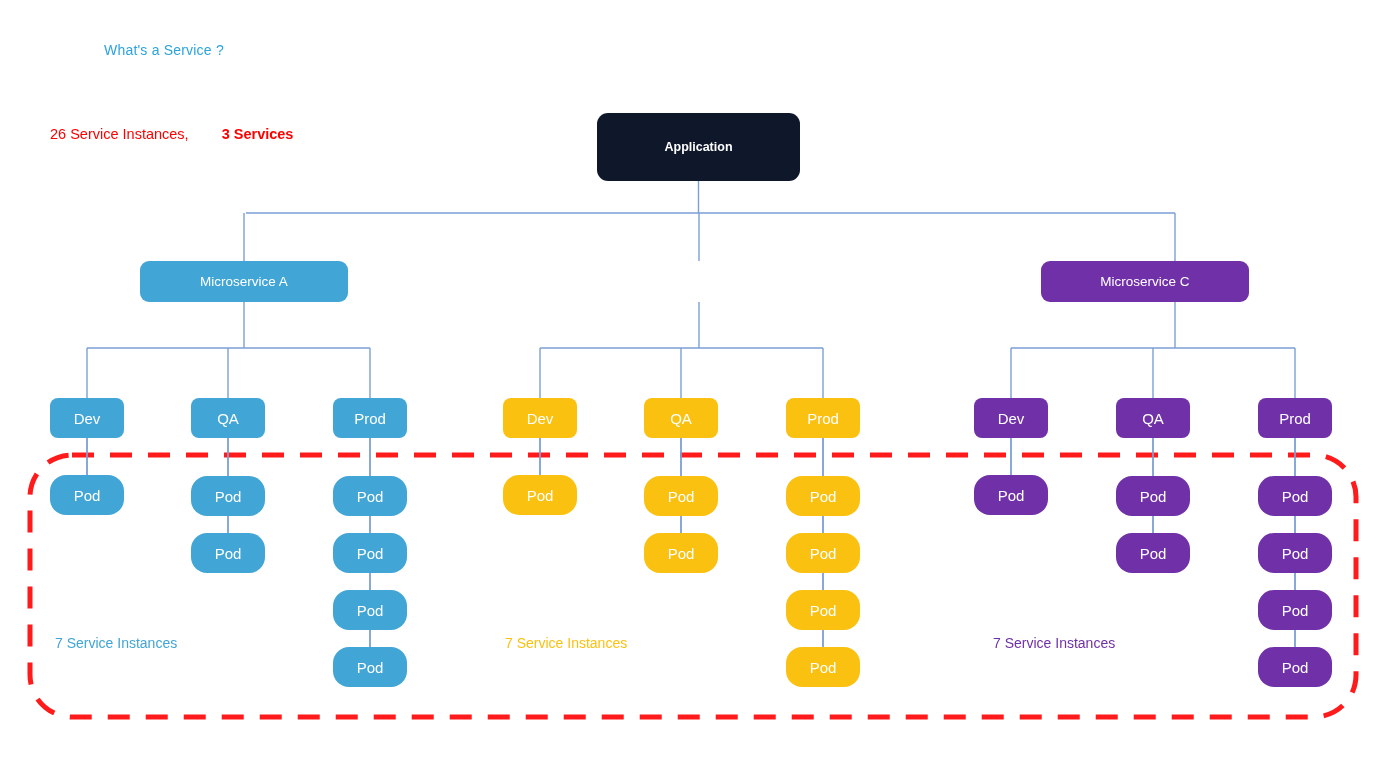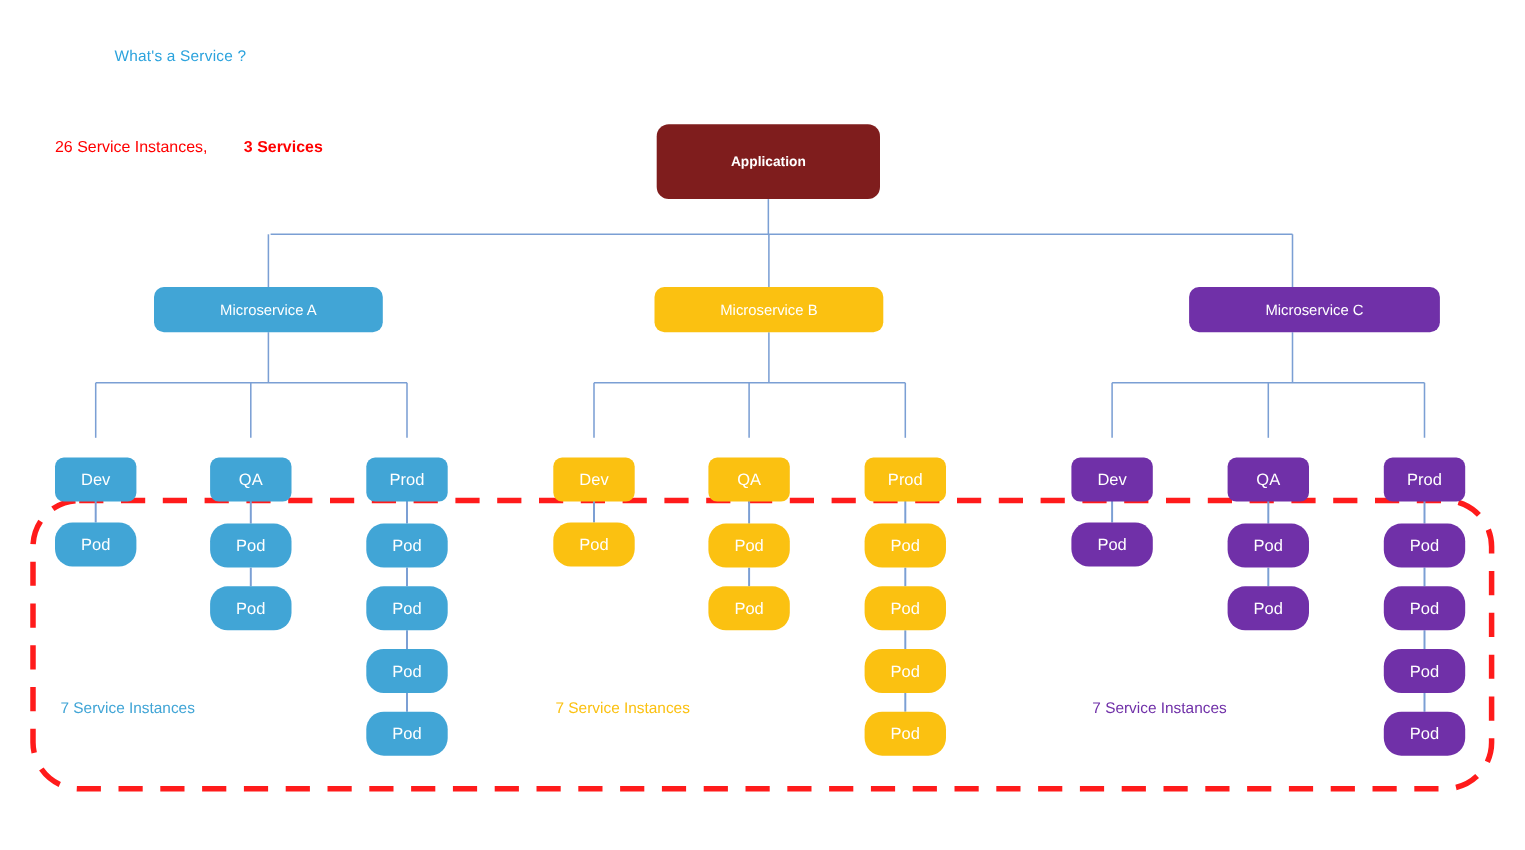--- a/index.html
+++ b/index.html
@@ -74,21 +74,20 @@
     font-size: 12.5px;
     font-weight: bold;
   }
   .box.service {
     border-radius: 9px;
     font-size: 13.5px;
   }
   .box.env {
     border-radius: 8px;
     font-size: 15px;
-    margin-top: 18px;
   }
   .box.pod {
     border-radius: 16px;
     font-size: 15px;
   }
   .group-label {
     position: absolute;
     font-size: 14px;
     white-space: nowrap;
   }
@@ -143,21 +142,21 @@
       <line x1="1153" y1="438" x2="1153" y2="476" stroke="#7B9FD4" stroke-width="1.8"></line>
       <line x1="1153" y1="516" x2="1153" y2="533" stroke="#7B9FD4" stroke-width="1.8"></line>
       <line x1="1295" y1="348" x2="1295" y2="398" stroke="#7B9FD4" stroke-width="1.4"></line>
       <line x1="1295" y1="438" x2="1295" y2="476" stroke="#7B9FD4" stroke-width="1.8"></line>
       <line x1="1295" y1="516" x2="1295" y2="533" stroke="#7B9FD4" stroke-width="1.8"></line>
       <line x1="1295" y1="573" x2="1295" y2="590" stroke="#7B9FD4" stroke-width="1.8"></line>
       <line x1="1295" y1="630" x2="1295" y2="647" stroke="#7B9FD4" stroke-width="1.8"></line>
     </svg>
 
   <div id="nodes">
-      <div class="box app" style="left: 597px; top: 113px; width: 203px; height: 68px; background: #7f1d1d;">
+      <div class="box app" style="left: 597px; top: 113px; width: 203px; height: 68px; background: #0f172a;">
         <span>Application</span>
       </div>
       <div class="box service" style="left: 140px; top: 261px; width: 208px; height: 41px; background: rgb(65, 165, 214);">
         <span>Microservice A</span>
       </div>
       <div class="box env" style="left: 50px; top: 398px; width: 74px; height: 40px; background: rgb(65, 165, 214);">
         <span>Dev</span>
       </div>
       <div class="box pod" style="left: 50px; top: 475px; width: 74px; height: 40px; background: rgb(65, 165, 214);">
         <span>Pod</span>
@@ -180,23 +179,20 @@
       <div class="box pod" style="left: 333px; top: 533px; width: 74px; height: 40px; background: rgb(65, 165, 214);">
         <span>Pod</span>
       </div>
       <div class="box pod" style="left: 333px; top: 590px; width: 74px; height: 40px; background: rgb(65, 165, 214);">
         <span>Pod</span>
       </div>
       <div class="box pod" style="left: 333px; top: 647px; width: 74px; height: 40px; background: rgb(65, 165, 214);">
         <span>Pod</span>
       </div>
       <div class="group-label" style="left: 55px; top: 635px; color: rgb(65, 165, 214);">7 Service Instances</div>
-      <div class="box service" style="left: 595px; top: 261px; width: 208px; height: 41px; background: rgb(251, 193, 17);">
-        <span>Microservice B</span>
-      </div>
       <div class="box env" style="left: 503px; top: 398px; width: 74px; height: 40px; background: rgb(251, 193, 17);">
         <span>Dev</span>
       </div>
       <div class="box pod" style="left: 503px; top: 475px; width: 74px; height: 40px; background: rgb(251, 193, 17);">
         <span>Pod</span>
       </div>
       <div class="box env" style="left: 644px; top: 398px; width: 74px; height: 40px; background: rgb(251, 193, 17);">
         <span>QA</span>
       </div>
       <div class="box pod" style="left: 644px; top: 476px; width: 74px; height: 40px; background: rgb(251, 193, 17);">
@@ -214,21 +210,21 @@
       <div class="box pod" style="left: 786px; top: 533px; width: 74px; height: 40px; background: rgb(251, 193, 17);">
         <span>Pod</span>
       </div>
       <div class="box pod" style="left: 786px; top: 590px; width: 74px; height: 40px; background: rgb(251, 193, 17);">
         <span>Pod</span>
       </div>
       <div class="box pod" style="left: 786px; top: 647px; width: 74px; height: 40px; background: rgb(251, 193, 17);">
         <span>Pod</span>
       </div>
       <div class="group-label" style="left: 505px; top: 635px; color: rgb(251, 193, 17);">7 Service Instances</div>
-      <div class="box service" style="left: 1081px; top: 261px; width: 228px; height: 41px; background: rgb(112, 48, 168);">
+      <div class="box service" style="left: 1041px; top: 261px; width: 208px; height: 41px; background: rgb(112, 48, 168);">
         <span>Microservice C</span>
       </div>
       <div class="box env" style="left: 974px; top: 398px; width: 74px; height: 40px; background: rgb(112, 48, 168);">
         <span>Dev</span>
       </div>
       <div class="box pod" style="left: 974px; top: 475px; width: 74px; height: 40px; background: rgb(112, 48, 168);">
         <span>Pod</span>
       </div>
       <div class="box env" style="left: 1116px; top: 398px; width: 74px; height: 40px; background: rgb(112, 48, 168);">
         <span>QA</span>

